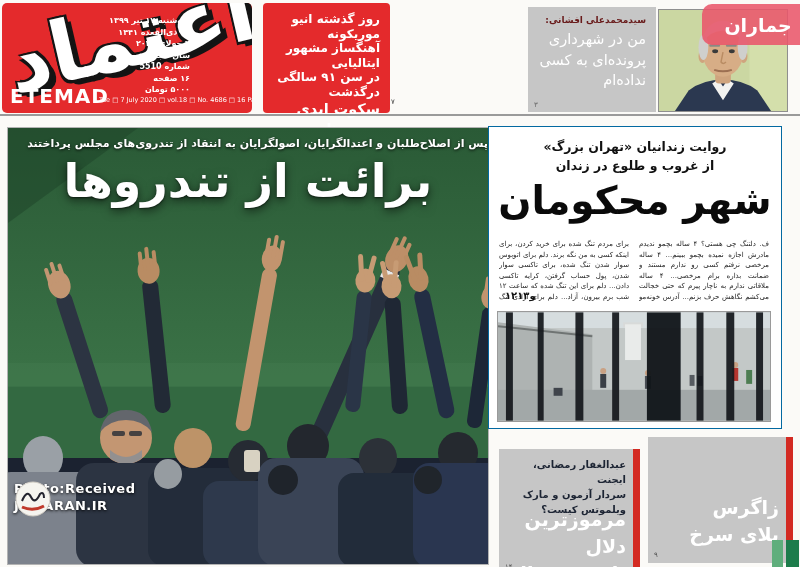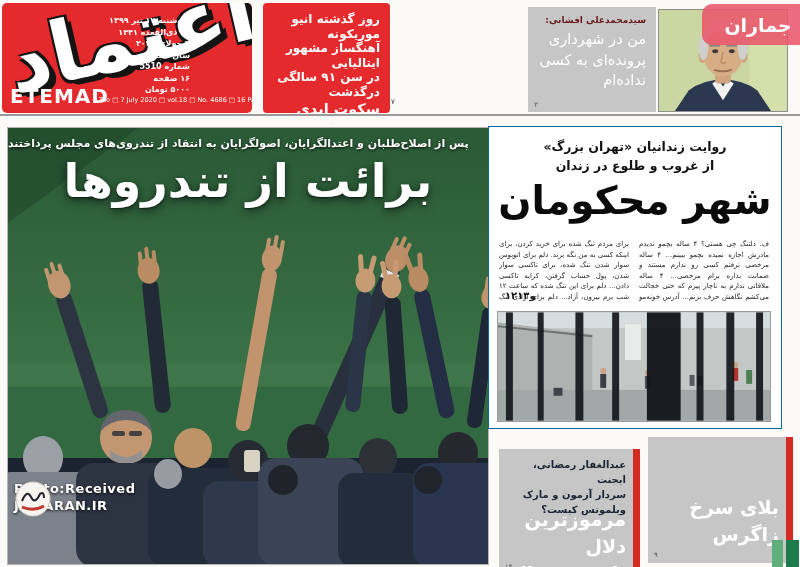--- a/index.html
+++ b/index.html
@@ -39,21 +39,21 @@
 
   .jamaran-top{position:absolute;left:702px;top:4px;width:112px;height:41px;background:rgba(233,86,107,.88);
     border-radius:10px;color:#fff;font-weight:bold;font-size:19px;display:flex;align-items:center;justify-content:center;
     direction:rtl;letter-spacing:2px;z-index:6;}
 
   .divider{position:absolute;left:0;top:114px;width:800px;height:2px;background:#9a9a9a;}
 
   
   .main-photo{position:absolute;left:7px;top:127px;width:482px;height:438px;border:1px solid #b3b3b3;box-sizing:border-box;overflow:hidden;background:#336941;}
   .main-photo svg{position:absolute;left:0;top:0;display:block;}
-  .main-kicker{position:absolute;top:9px;left:0;width:100%;text-align:left;color:#fff;font-size:11px;font-weight:bold;
+  .main-kicker{position:absolute;top:9px;left:0;width:100%;text-align:right;color:#fff;font-size:11px;font-weight:bold;
     white-space:nowrap;direction:rtl;text-shadow:0 1px 3px rgba(0,0,0,.9);z-index:2;}
   .main-title{position:absolute;top:26px;left:0;width:100%;text-align:center;color:#fff;font-size:46px;font-weight:bold;
     direction:rtl;z-index:2;text-shadow:0 3px 10px rgba(0,0,0,.6),0 1px 2px rgba(0,0,0,.55);}
   .photo-credit{position:absolute;left:6px;top:352px;display:flex;align-items:center;gap:6px;z-index:3;}
   .credit-lines div{font-size:13px;font-weight:bold;color:#fff;line-height:17px;text-shadow:0 1px 3px rgba(0,0,0,.9);letter-spacing:.5px;}
 
   
   .prison-box{position:absolute;left:488px;top:126px;width:294px;height:303px;border:1px solid #0369a1;box-sizing:border-box;background:#fff;}
   .prison-kicker{margin-top:10px;text-align:center;direction:rtl;font-size:12.5px;font-weight:bold;color:#111;line-height:19px;}
   .prison-title{text-align:center;direction:rtl;font-size:39px;font-weight:bold;color:#0a0a0a;margin-top:3px;}
@@ -281,22 +281,22 @@
         <rect x="200" y="0" width="7" height="109" fill="#14181c" opacity="0.93"></rect>
         <rect x="230" y="0" width="8" height="109" fill="#14181c" opacity="0.93"></rect>
         <rect x="260" y="0" width="7" height="109" fill="#14181c" opacity="0.93"></rect>
       </svg>
     </div>
   </div>
 
   <div class="teaser teaser-zagros">
     <div class="redbar"></div>
     <div class="tt">
+      <div>زاگرس</div>
       <div>بلای سرخ</div>
-      <div>زاگرس</div>
     </div>
     <div class="tp">۹</div>
   </div>
 
   <div class="teaser teaser-football">
     <div class="redbar"></div>
     <div class="tk">
       <div>عبدالغفار رمضانی، ایجنت</div>
       <div>سردار آزمون و مارک</div>
       <div>ویلموتس کیست؟</div>

